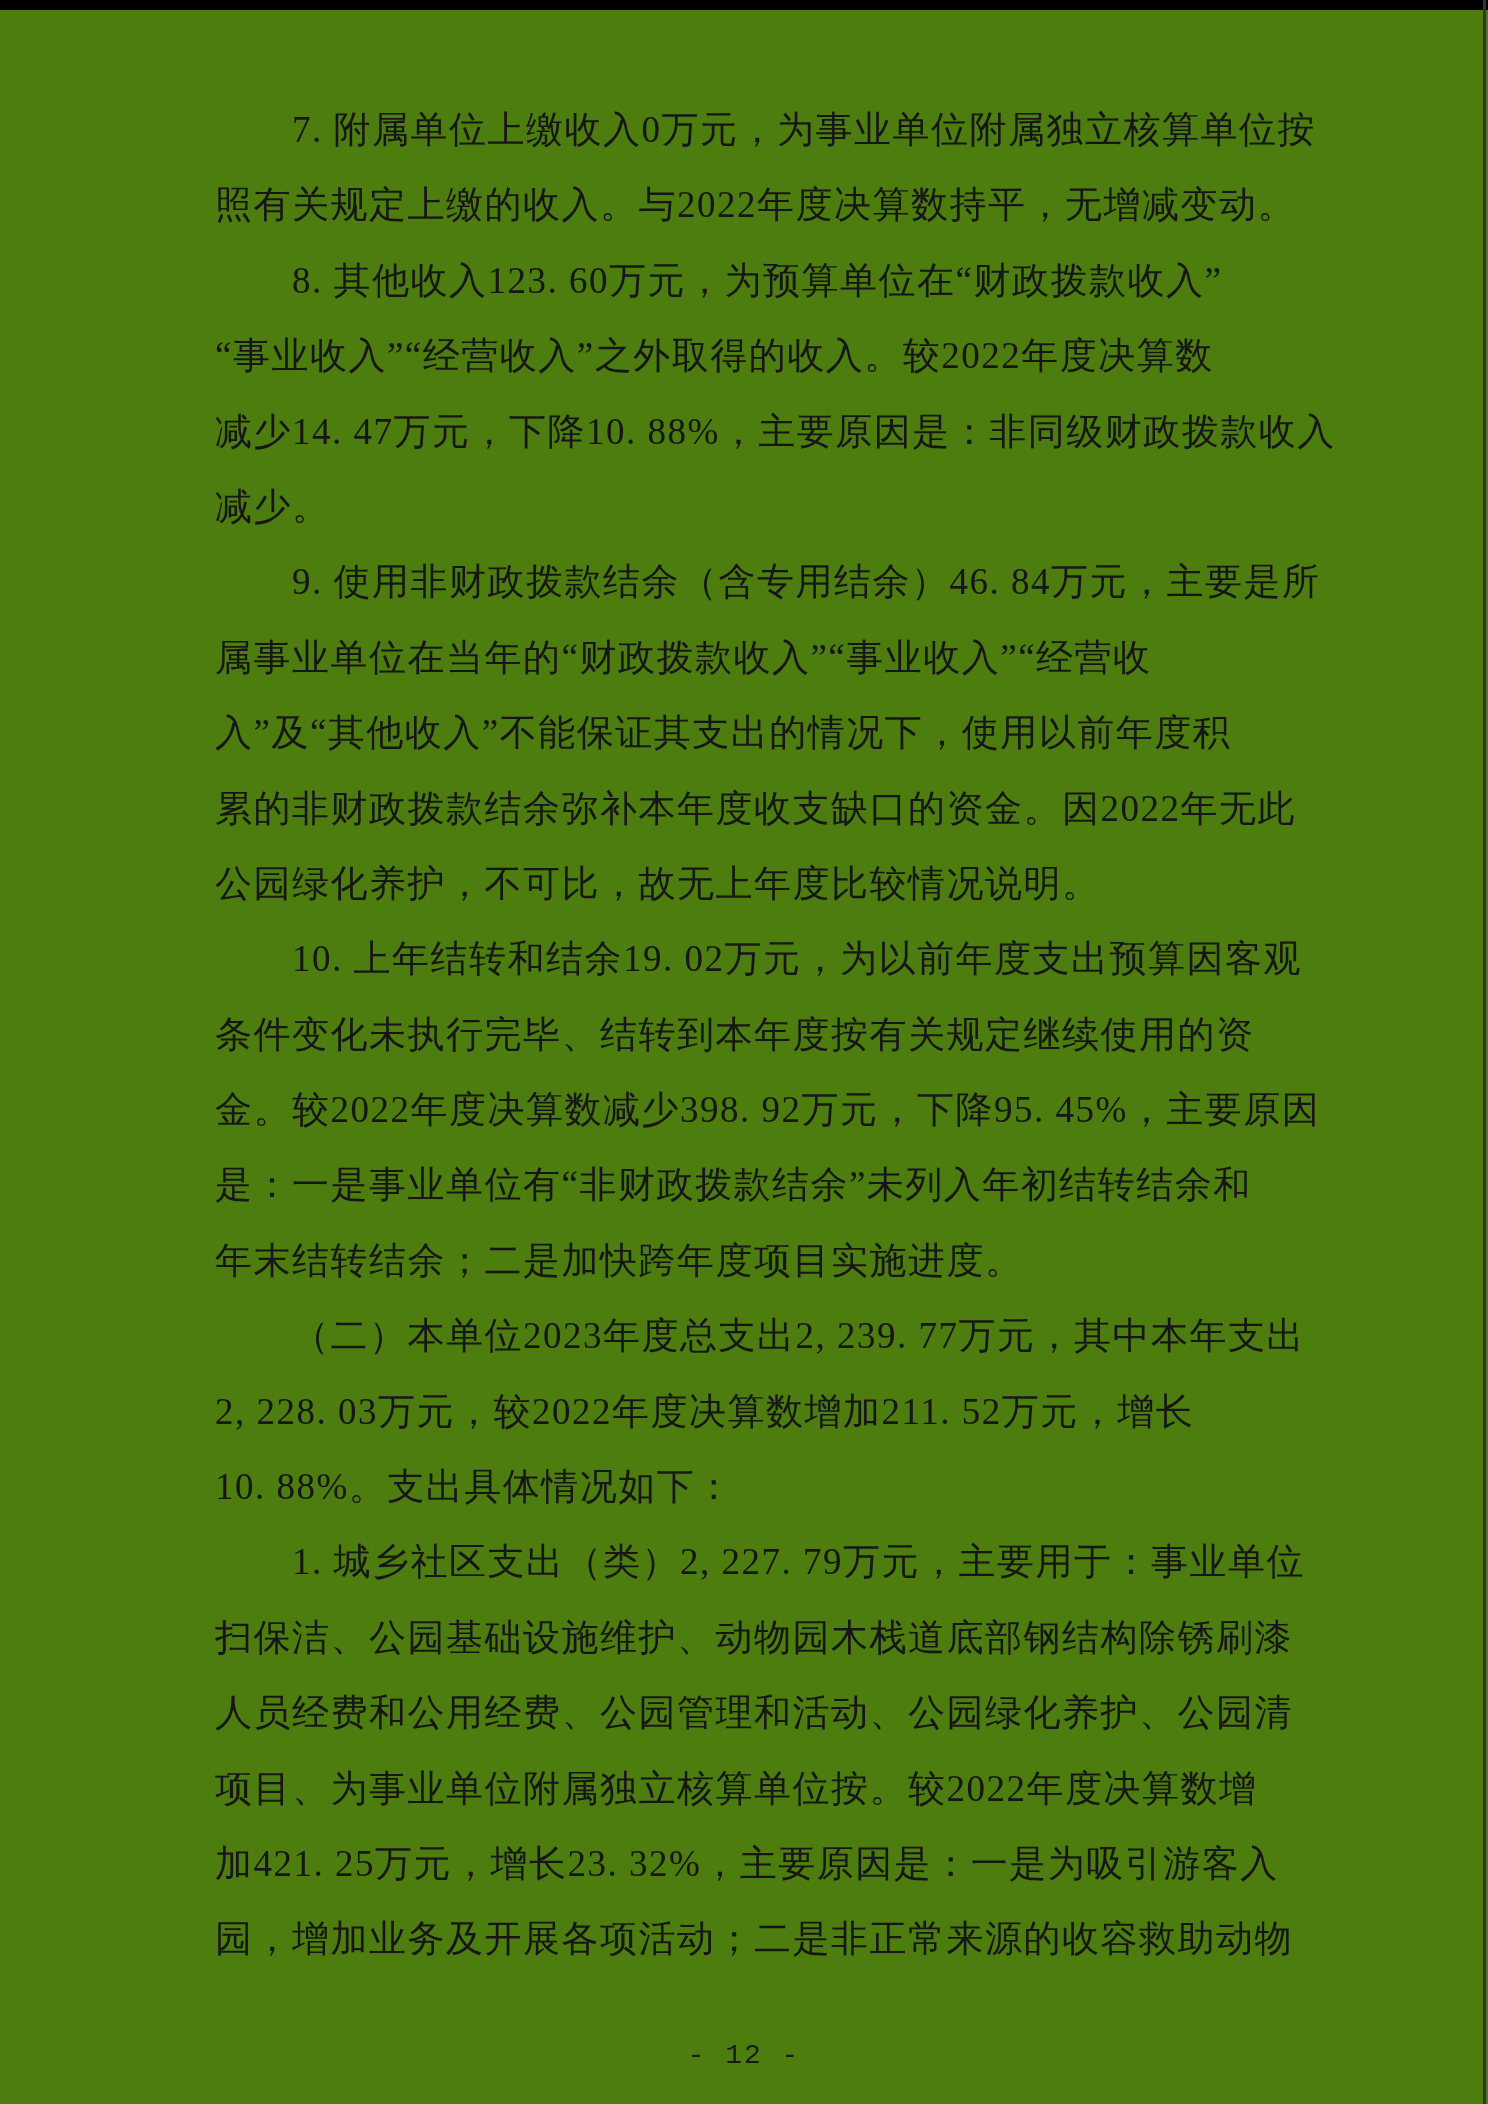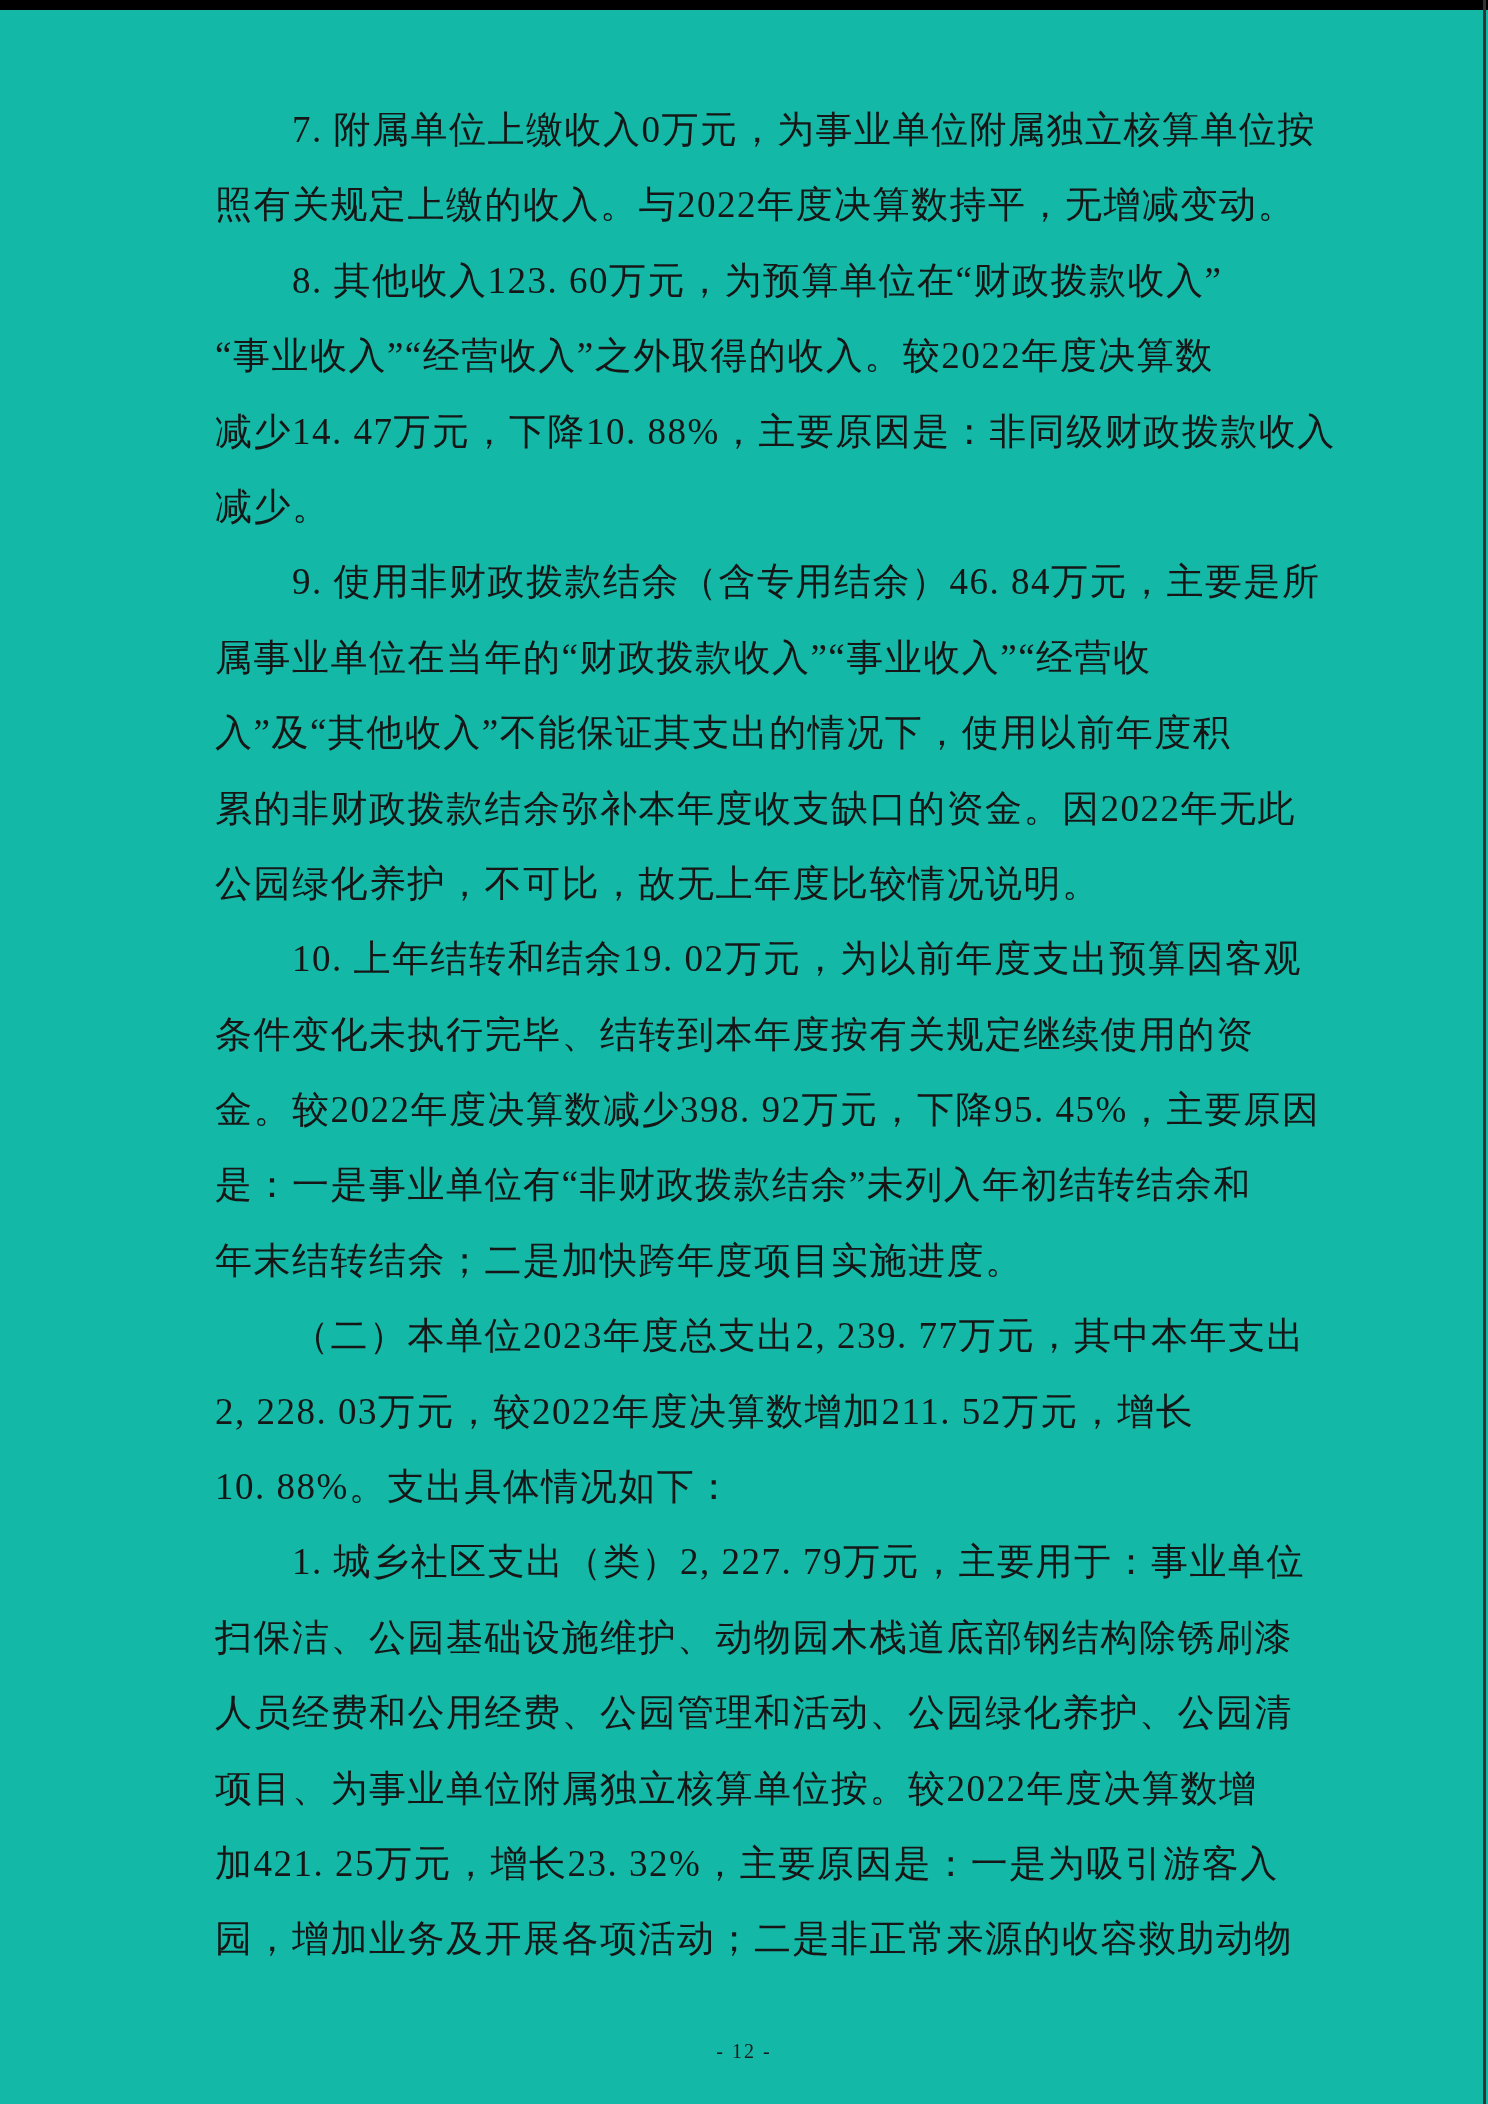--- a/index.html
+++ b/index.html
@@ -4,21 +4,21 @@
 <style>
   html, body {
     margin: 0;
     padding: 0;
     background: #ffffff;
   }
   .page {
     position: relative;
     width: 1488px;
     height: 2104px;
-    background: #14b8a6;
+    background: #4d7c0f;
     overflow: hidden;
     color: #151515;
   }
   .scan-bar-top {
     position: absolute;
     top: 0;
     left: 0;
     width: 100%;
     height: 10px;
     background: #000000;
@@ -48,22 +48,22 @@
   }
   .line.indent {
     padding-left: 77px;
   }
   .page-footer {
     position: absolute;
     top: 2040px;
     left: 0;
     width: 100%;
     text-align: center;
-    font-family: Liberation Serif, serif;
-    font-size: 20px;
+    font-family: Liberation Mono, monospace;
+    font-size: 28px;
     letter-spacing: 2px;
     color: #1a1a1a;
   }
 </style>
 </head>
 <body>
 
 <div class="page">
 
   <div class="scan-bar-top"></div>

